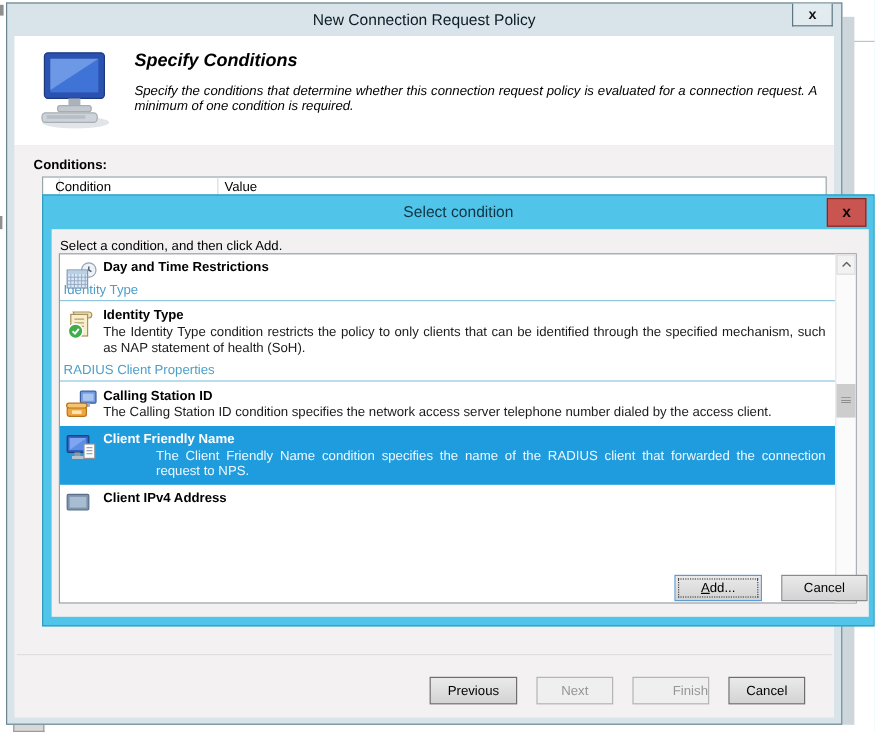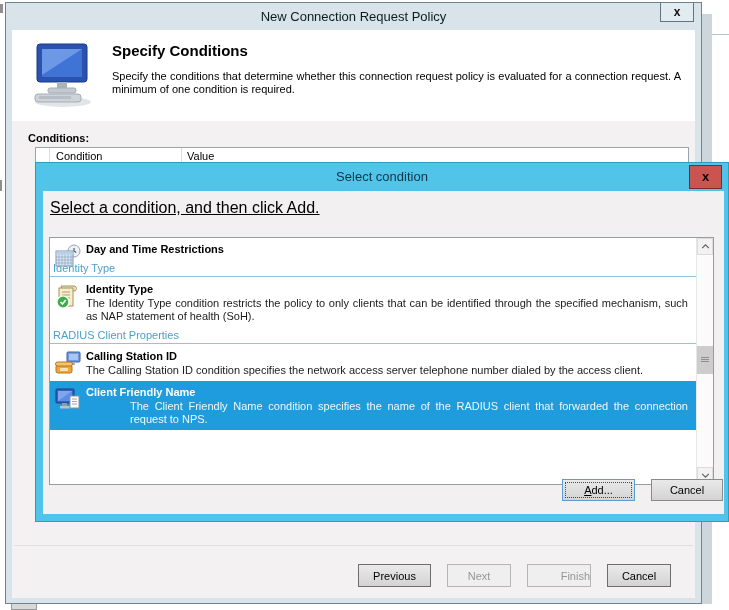--- a/index.html
+++ b/index.html
@@ -18,31 +18,31 @@
   
   .wizard { position:absolute; left:5px; top:2px; width:697px; height:602px;
             background:#D8E4EA; border:1px solid #6a858f; }
   .wiz-titlebar { position:relative; height:20px; text-align:center; }
   .wiz-title { font-size:13px; line-height:27px; color:#0d1c24; }
   .wiz-close { position:absolute; right:7px; top:0; width:34px; height:19px;
                background:#e2ebef; border:1px solid #5d7682; border-top:none;
                font-family:inherit; font-weight:bold; font-size:12px; line-height:16px;
                color:#111; text-align:center; cursor:default; }
   .wiz-header { position:absolute; left:6px; top:27px; width:683px; height:91px; background:#fff; }
-  .wiz-header .hdr-text { margin-left:100px; padding-top:12px; padding-right:14px; }
+  .wiz-header .hdr-text { margin-left:100px; padding-top:12px; padding-right:14px;font-style:italic; }
   .wiz-header h1 { font-size:15px; font-weight:bold; margin-bottom:11px; }
   .wiz-header p { font-size:11px; line-height:13px; text-align:justify; max-width:578px; }
   .computer-icon { position:absolute; left:17px; top:12px; }
   .wiz-content { position:absolute; left:6px; top:118px; width:683px; height:477px; background:#F3F1F1; }
   .conditions-label { position:absolute; left:16px; top:11px; font-size:11px; font-weight:bold; }
   .cond-table { position:absolute; left:23px; top:26px; width:654px; height:92px;
                 background:#fff; border:1px solid #9aa4ab; }
   .cond-head { position:relative; height:18px; border-bottom:1px solid #cdd4d9; font-size:11px; }
   .cond-selcol { position:absolute; left:0; top:0; width:14px; height:18px; border-right:1px solid #d7dde1; }
-  .col-cond { position:absolute; left:20px; top:2px; }
+  .col-cond { position:absolute; left:10px; top:2px; }
   .col-sep { position:absolute; left:145px; top:0; width:1px; height:18px; background:#d7dde1; }
   .col-val { position:absolute; left:151px; top:2px; }
   .footer-sep { position:absolute; left:2px; right:2px; top:424px; height:1px; background:#e0dede; }
   .wiz-footer { position:absolute; left:0; top:443px; width:718px; height:25px; }
   .btn { font-family:inherit; font-size:11px; color:#000; text-align:center;
          background:linear-gradient(#eaeaea,#d3d3d3); border:1px solid #6e6e6e; cursor:default; }
   .btn.disabled { background:#efefef; border-color:#b5b5b5; color:#969696; }
   .wiz-footer .btn { position:absolute; top:0; height:23px; }
   .wiz-footer .btn:nth-child(1) { left:346px; width:73px; }
   .wiz-footer .btn:nth-child(2) { left:435px; width:64px; }
@@ -51,22 +51,22 @@
 
   
   .seldlg { position:absolute; left:35px; top:162px; width:694px; height:360px;
             background:#50C4E9; border:1px solid #2f9cbf; }
   .sel-titlebar { position:relative; height:28px; text-align:center; }
   .sel-title { font-size:13px; line-height:28px; color:#123544; }
   .sel-close { position:absolute; right:6px; top:2px; width:33px; height:24px;
                background:#CA544F; border:1px solid #7c2b28; font-family:inherit;
                font-weight:bold; font-size:13px; line-height:20px; color:#0a0a0a; cursor:default; }
   .sel-content { position:absolute; left:7px; top:28px; right:4px; bottom:7px; background:#F2F0F0; }
-  .instruction { position:absolute; left:7px; top:8px; font-size:16px;text-decoration:underline; }
-  .cond-list { position:absolute; left:6px; top:46px; width:665px; height:248px;
+  .instruction { position:absolute; left:7px; top:8px; font-size:11px; }
+  .cond-list { position:absolute; left:6px; top:20px; width:665px; height:292px;
                background:#fff; border:1px solid #979da3;padding-left:35px; }
   .rows { position:absolute; left:0; top:0; right:17px; bottom:0; overflow:hidden; }
   .item { position:relative; padding:5px 8px 4px 36px; }
   .item .ic { position:absolute; left:5px; top:6px; width:26px; height:26px; }
   .item .t { font-size:11px; font-weight:bold; line-height:13px; }
   .item .d { font-size:11px; line-height:13px; text-align:justify; color:#1b1b1b; margin-top:1px; }
   .item.selected { background:#1F9CDE; }
   .item.selected .t { color:#fff; }
   .item.selected .d { color:#eef7fd; max-width:568px;margin-left:44px; }
   .cat { font-size:11px; color:#4C9FC8; padding:2px 0 2px 3px; border-bottom:1px solid #8fc6de; margin-bottom:1px; }
@@ -175,20 +175,26 @@
               <div class="t">Calling Station ID</div>
               <div class="d">The Calling Station ID condition specifies the network access server telephone number dialed by the access client.</div>
             </div>
             <div class="item selected">
               <span class="ic"><svg width="26" height="26">
                   <use href="#ic-mon-page"></use>
                 </svg></span>
               <div class="t">Client Friendly Name</div>
               <div class="d">The Client Friendly Name condition specifies the name of the RADIUS client that forwarded the connection request to NPS.</div>
             </div>
+            <div class="item clipped">
+              <span class="ic"><svg width="26" height="26">
+                  <use href="#ic-mon-gray"></use>
+                </svg></span>
+              <div class="t">Client IPv4 Address</div>
+            </div>
           </div>
         <div class="sb">
           <div class="sb-btn sb-up">
             <svg width="9" height="5" viewBox="0 0 10 6">
                 <path d="M1 5l4-4 4 4" fill="none" stroke="#5f5f5f" stroke-width="1.4"></path>
               </svg>
           </div>
           <div class="sb-thumb"></div>
           <div class="sb-btn sb-down">
             <svg width="9" height="5" viewBox="0 0 10 6">

